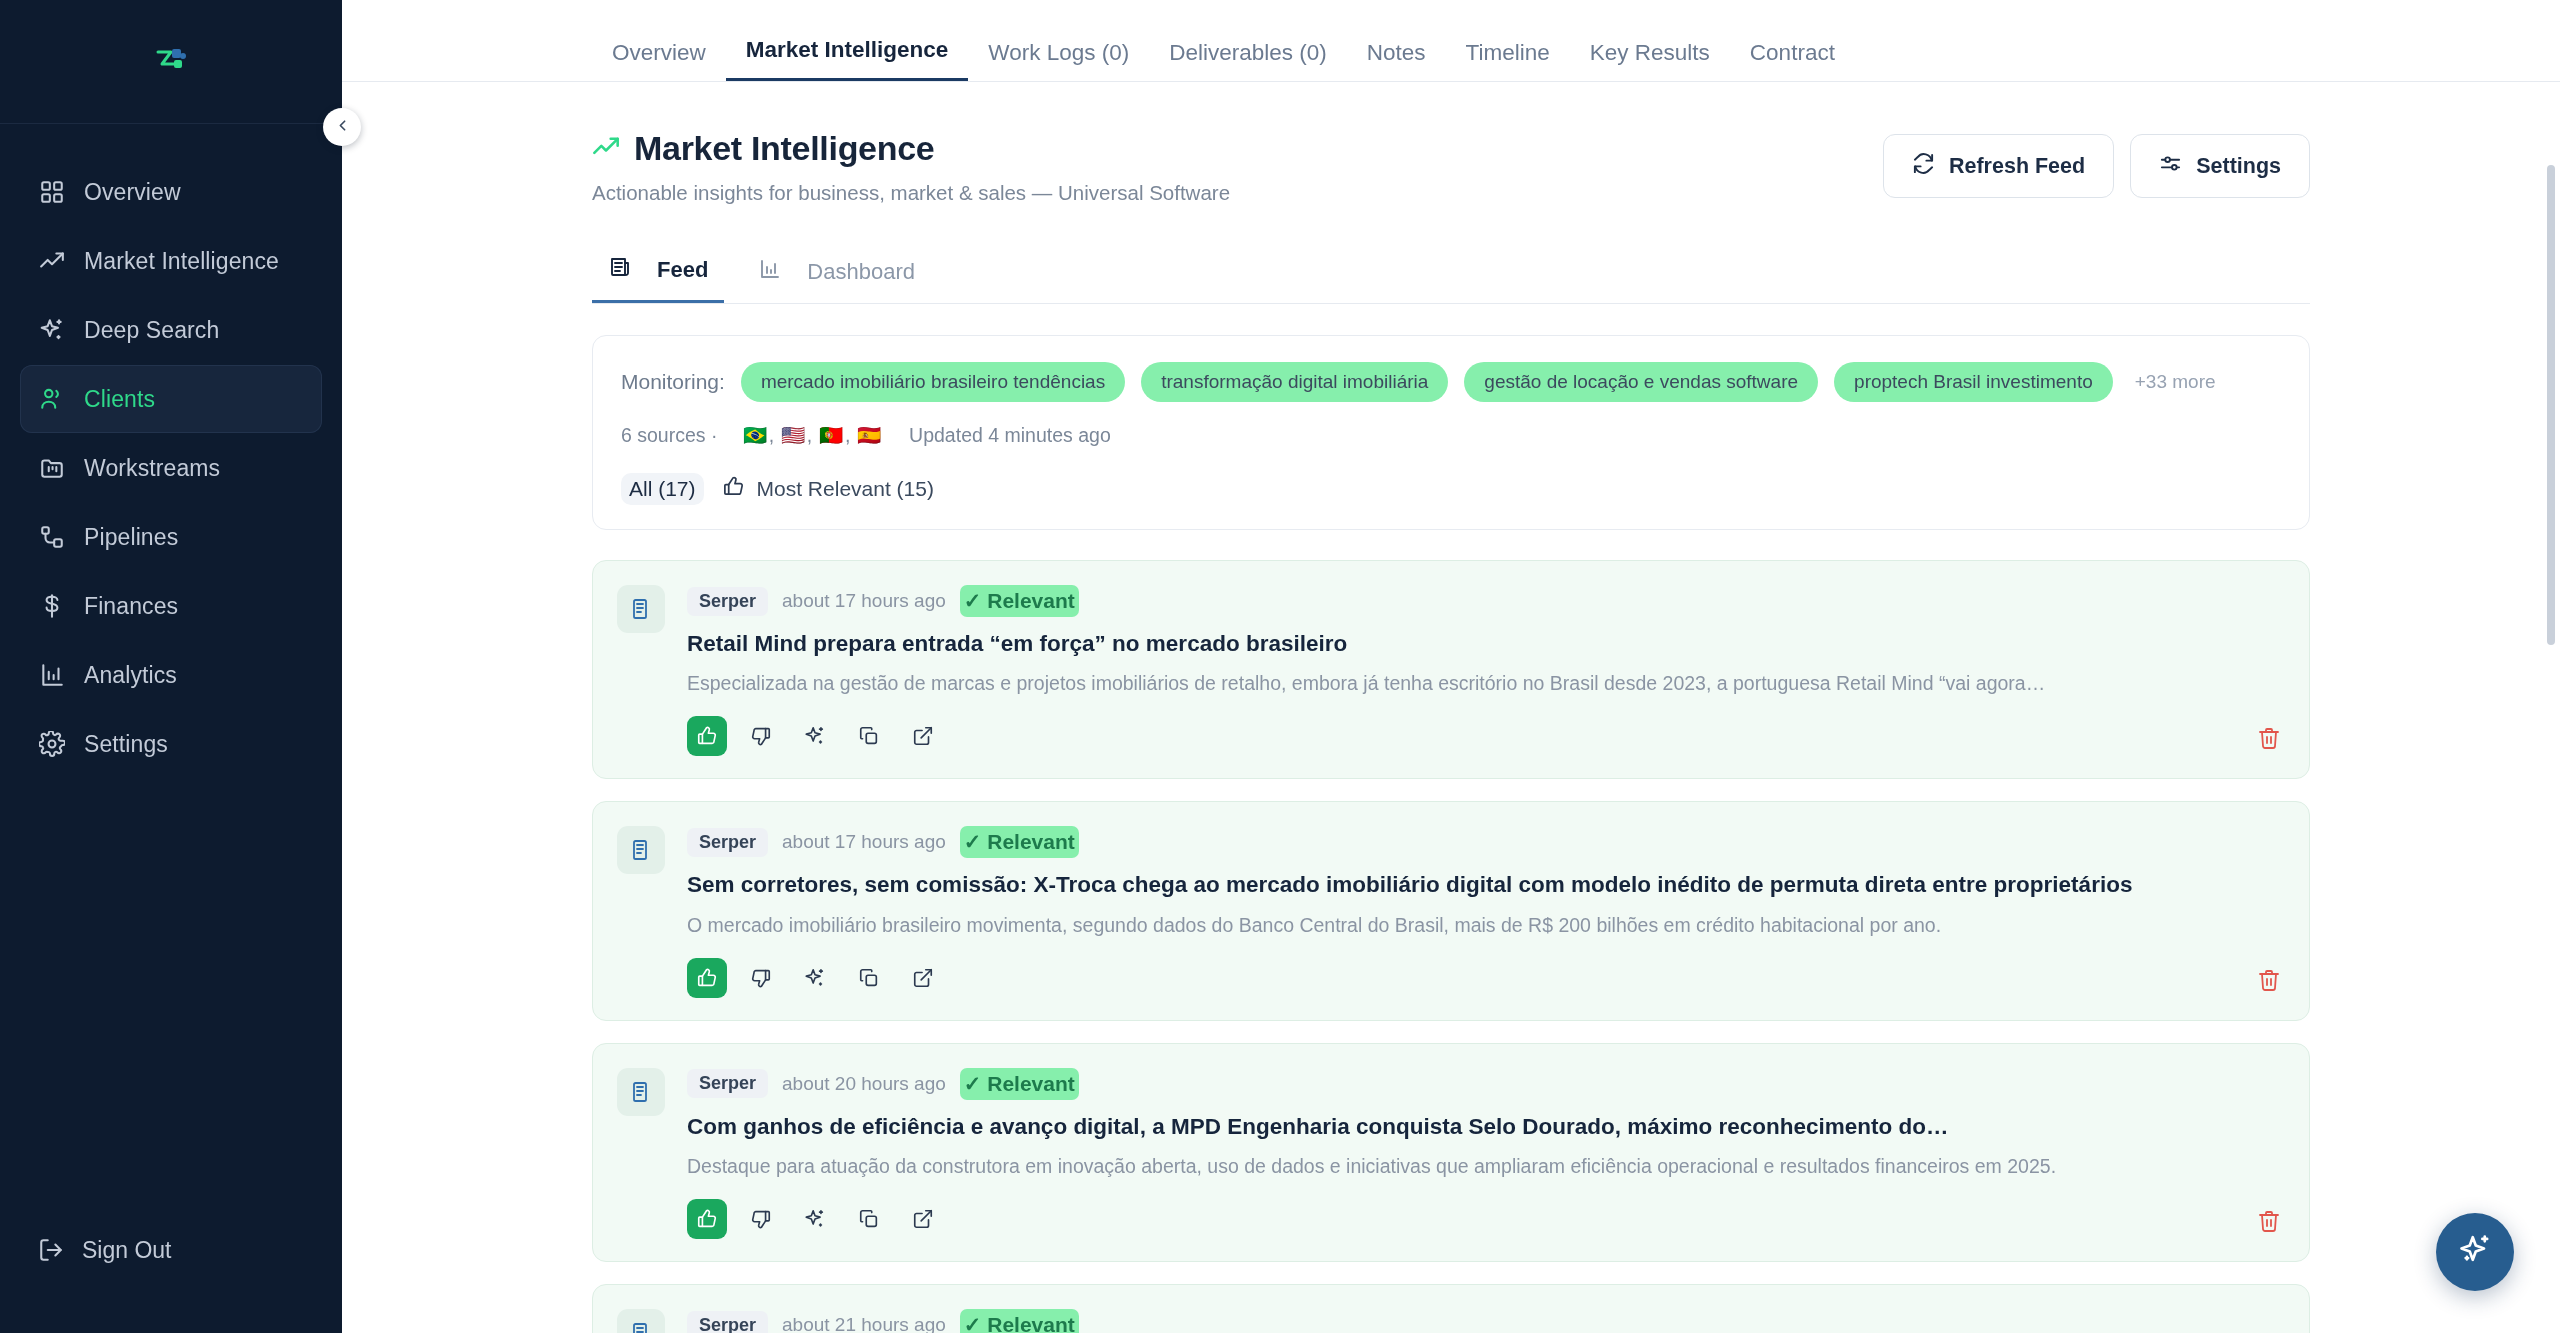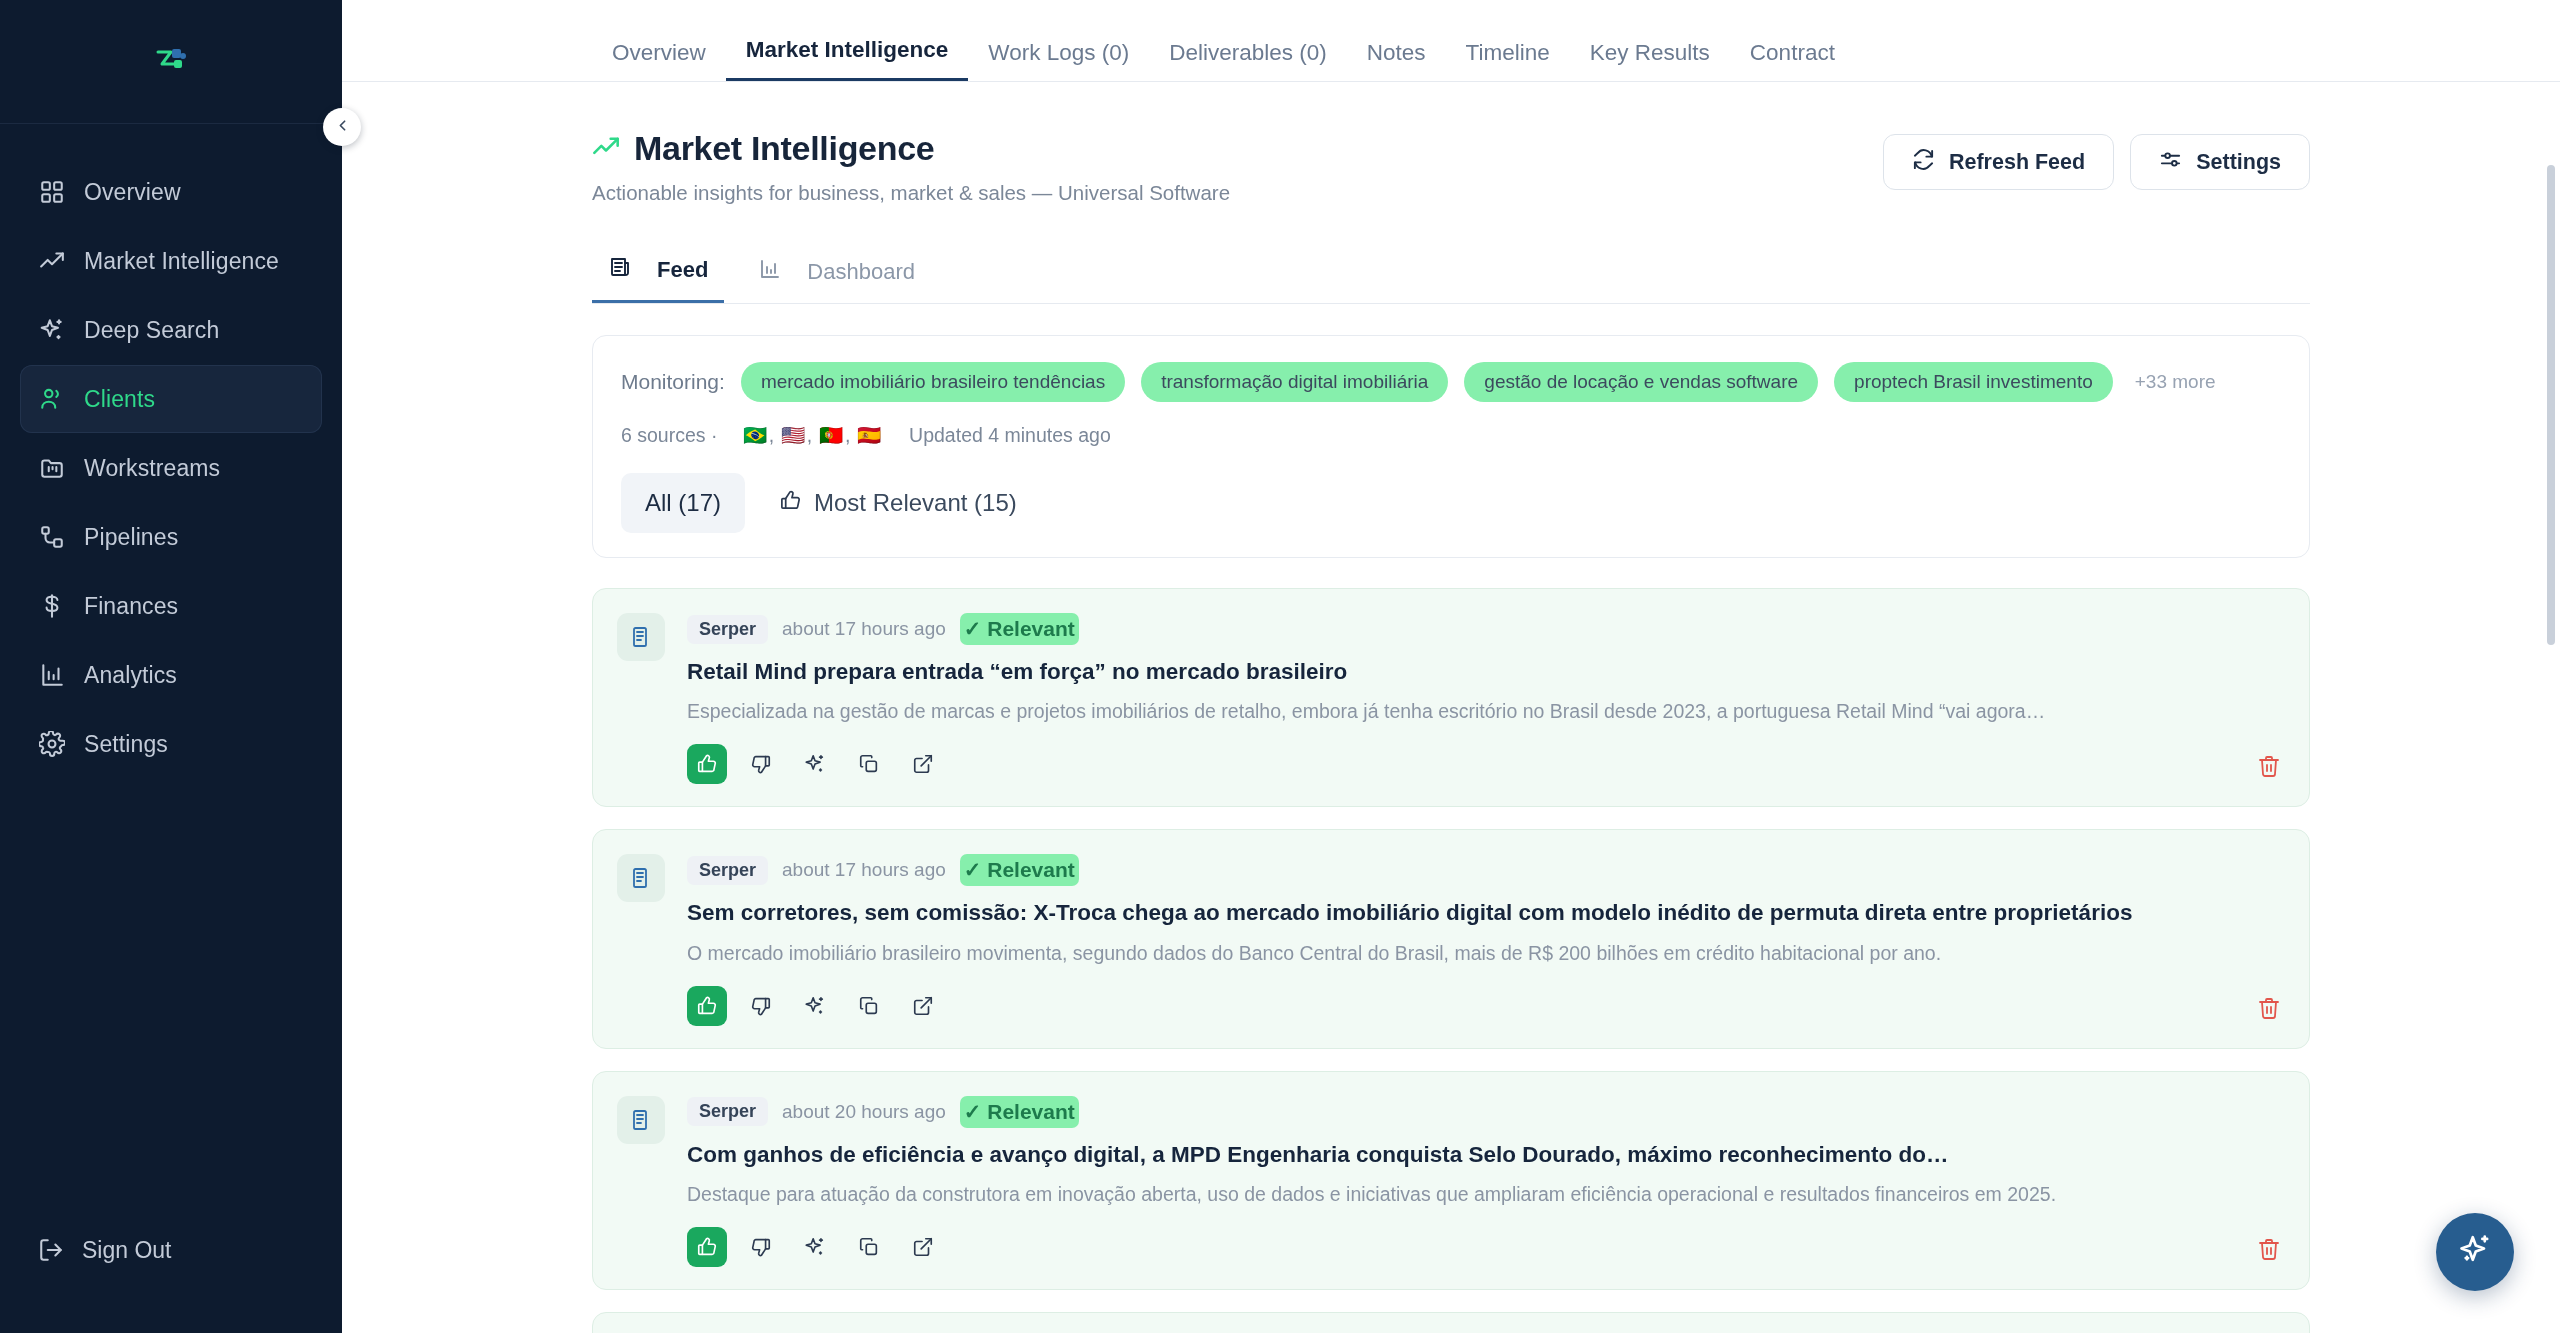--- a/index.html
+++ b/index.html
@@ -67,21 +67,21 @@
 
   .page { padding: 47px 250px 0 250px; }
 
   .page-head { display: flex; align-items: flex-start; justify-content: space-between; }
   .page-title-row { display: flex; align-items: center; gap: 14px; }
   .page-title { font-size: 34px; font-weight: 700; color: #17253a; letter-spacing: -.3px; }
   .page-sub { margin-top: 13px; font-size: 20.5px; color: #7b8798; }
   .head-actions { display: flex; gap: 16px; margin-top: 5px; }
   .btn {
     display: inline-flex; align-items: center; gap: 14px;
-    height: 56px; padding: 0 28px; border-radius: 12px;
+    height: 64px; padding: 0 28px; border-radius: 12px;
     border: 1px solid #dde3ea; background: #fff;
     font-size: 21.5px; font-weight: 700; color: #1d2d45; cursor: pointer;
   }
 
   .subtabs { display: flex; gap: 18px; margin-top: 50px; border-bottom: 1px solid #e6eaf0; }
   .subtab {
     display: flex; align-items: center; gap: 25px;
     font-size: 22px; color: #8b97a8; padding: 0 16px 15px 16px; cursor: pointer;
   }
   .subtab.active { color: #16253c; font-weight: 700; border-bottom: 3px solid #3b6fa8; }
@@ -95,22 +95,22 @@
   .chip {
     background: #86efac; border-radius: 999px; padding: 9px 20px;
     font-size: 19px; color: #3c4a5e; white-space: nowrap;
   }
   .chip-more { font-size: 19px; color: #97a2b2; padding-left: 6px; }
   .sources-row { margin-top: 22px; display: flex; align-items: center; gap: 26px; font-size: 19.5px; color: #7b8798; }
   .flags { letter-spacing: 1px; }
   .filter-row { margin-top: 26px; display: flex; align-items: center; gap: 10px; }
   .filter-pill {
     display: inline-flex; align-items: center; gap: 12px;
-    height: 60px; padding: 0 24px; border-radius: 10px;
-    font-size: 24px; color: #3b4a5e; cursor: pointer; background: transparent;
+    height: 32px; padding: 0 8px; border-radius: 10px;
+    font-size: 21px; color: #3b4a5e; cursor: pointer; background: transparent;
   }
   .filter-pill.active { background: #f1f4f8; color: #1d2c43; font-weight: 400; }
 
   .feed { margin-top: 30px; display: flex; flex-direction: column; gap: 22px; }
   .feed-card {
     position: relative; display: flex; gap: 22px;
     background: #f2faf5; border: 1px solid #ddeee4; border-radius: 14px;
     padding: 24px 28px 22px 24px;
   }
   .card-avatar {

